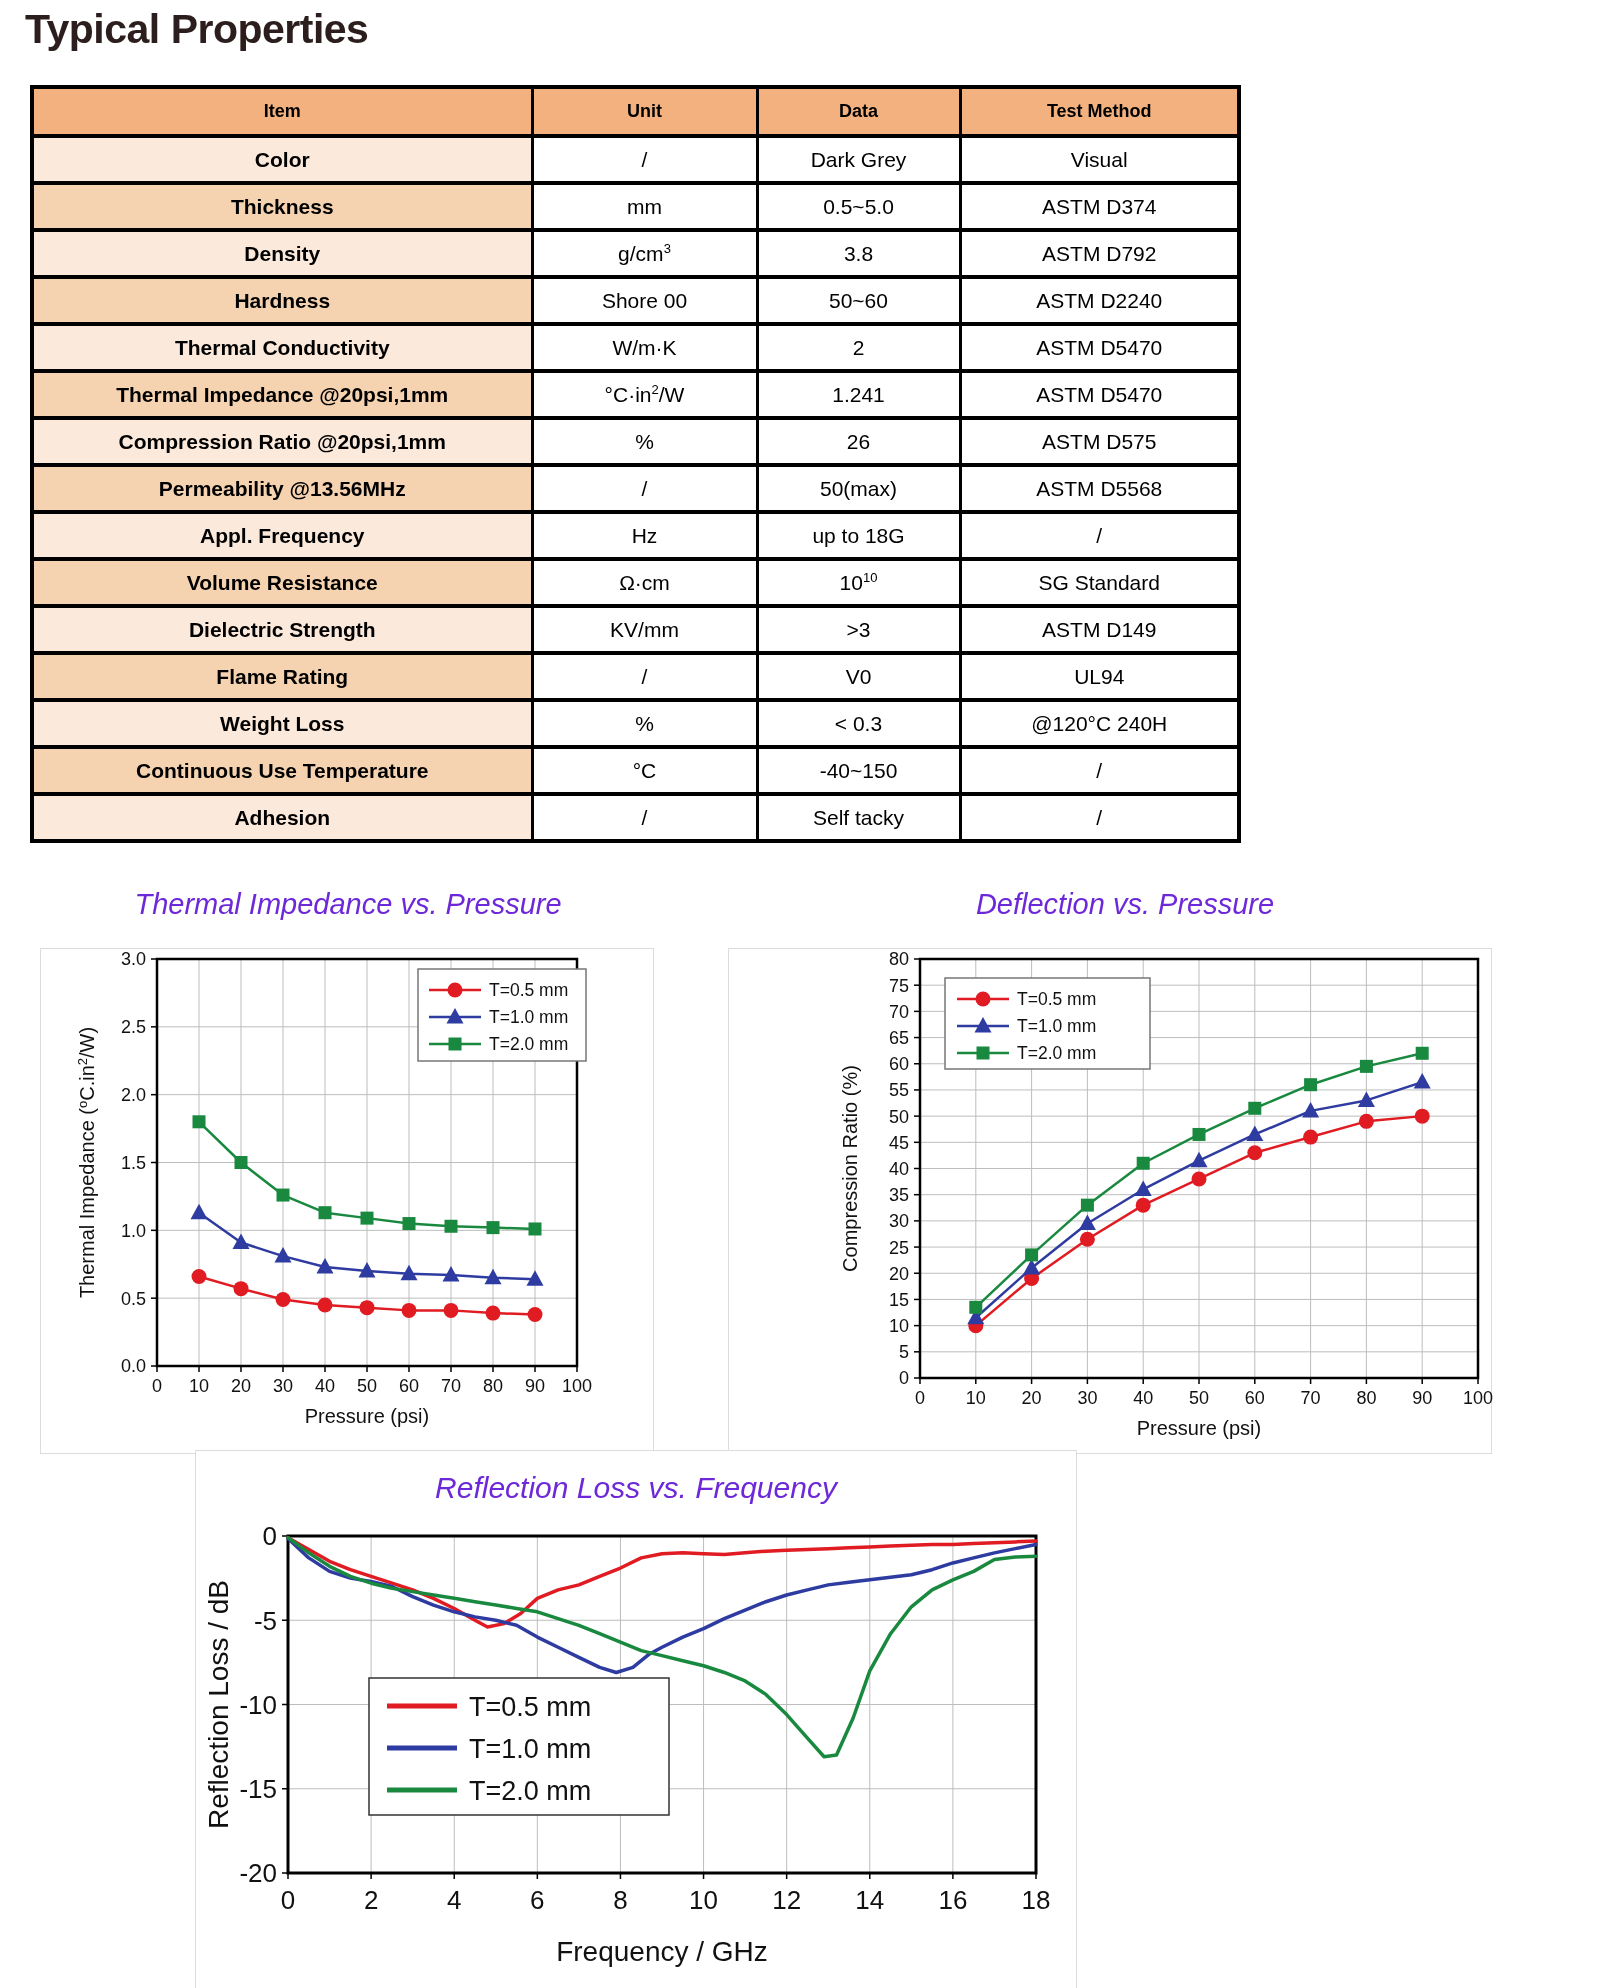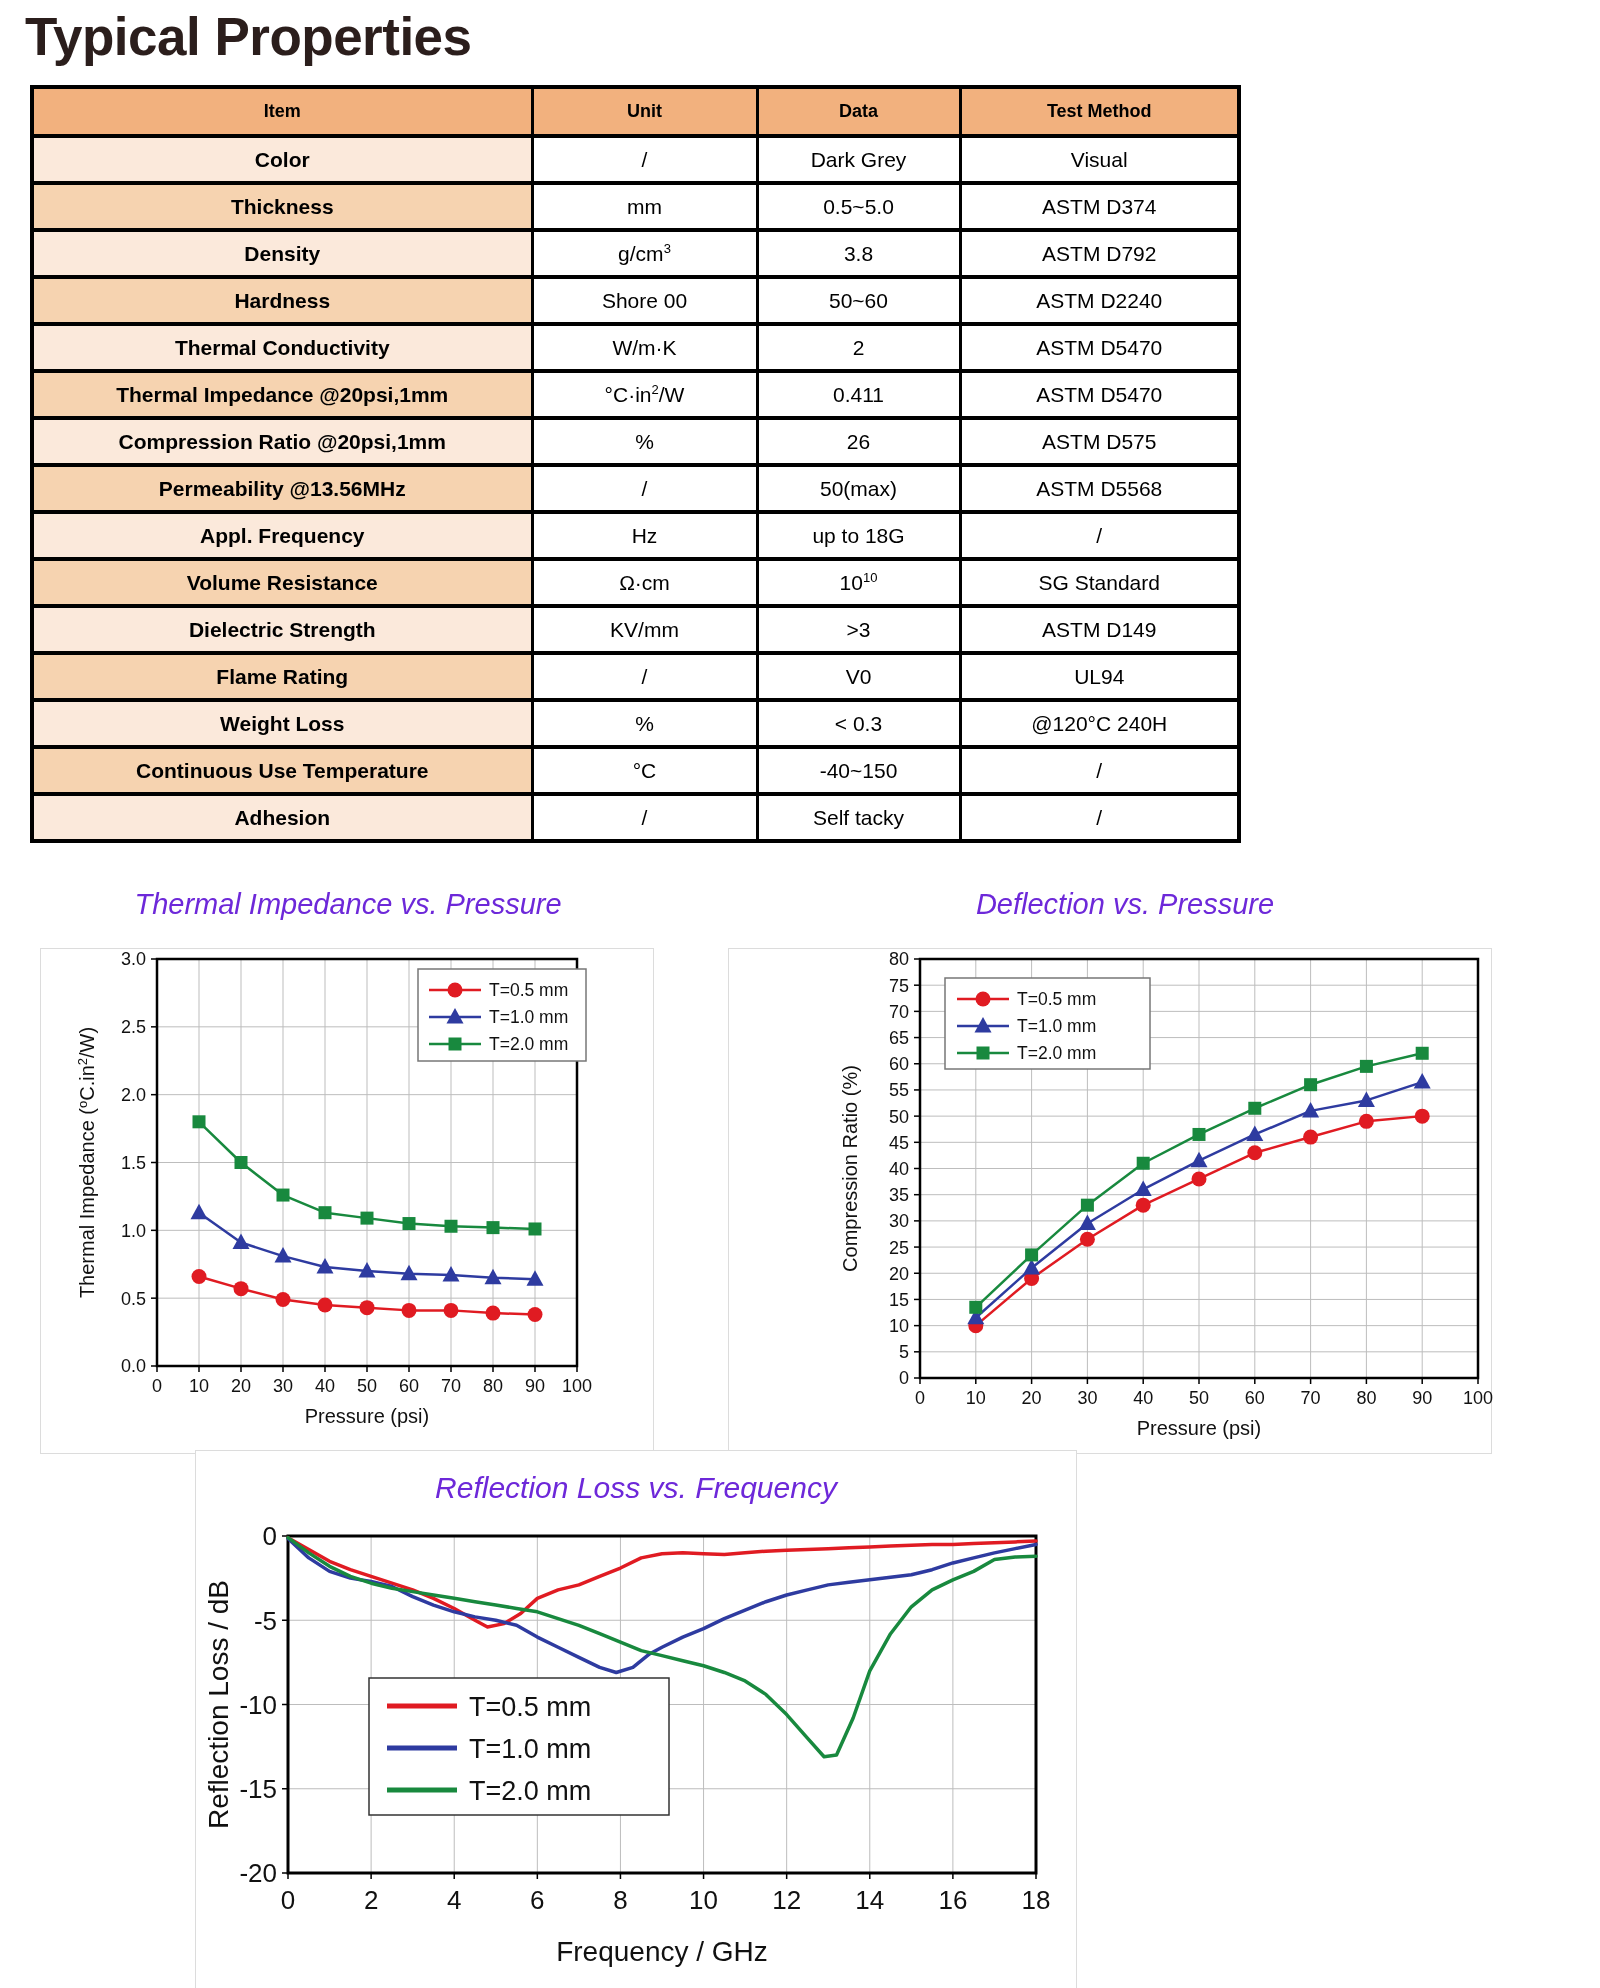--- a/index.html
+++ b/index.html
@@ -1,18 +1,18 @@
 <!DOCTYPE html>
 <html><head>
 <meta charset="utf-8">
 <style>
   html,body{margin:0;padding:0;background:#fff;}
   #page{position:relative;width:1600px;height:1988px;background:#fff;overflow:hidden;
         font-family:"Liberation Sans","DejaVu Sans",sans-serif;color:#000;}
-  #page-title{position:absolute;left:25px;top:6px;font-size:53px;font-weight:bold;
+  #page-title{position:absolute;left:25px;top:6px;font-size:41px;font-weight:bold;
         color:#2b1e1c;letter-spacing:-0.5px;}
   
   #table-wrap{position:absolute;left:30px;top:85px;width:1207px;height:757px;}
   table.props{width:100%;height:100%;border-collapse:collapse;table-layout:fixed;
         border:4px solid #000;}
   table.props td,table.props th{border:3px solid #000;border-top-width:4px;border-bottom-width:4px;
         text-align:center;vertical-align:middle;padding:0 4px;font-size:21px;line-height:1.1;}
   table.props thead tr{height:49px;}
   table.props tbody tr{height:47px;}
   table.props th{background:#F2B17E;font-weight:bold;font-size:18px;}
@@ -80,21 +80,21 @@
           </tr>
           <tr>
             <td class="c-item">Thermal Conductivity</td>
             <td class="c-val">W/m·K</td>
             <td class="c-val">2</td>
             <td class="c-val">ASTM D5470</td>
           </tr>
           <tr>
             <td class="c-item">Thermal Impedance @20psi,1mm</td>
             <td class="c-val">°C·in<sup>2</sup>/W</td>
-            <td class="c-val">0.411</td>
+            <td class="c-val">1.241</td>
             <td class="c-val">ASTM D5470</td>
           </tr>
           <tr>
             <td class="c-item">Compression Ratio @20psi,1mm</td>
             <td class="c-val">%</td>
             <td class="c-val">26</td>
             <td class="c-val">ASTM D575</td>
           </tr>
           <tr>
             <td class="c-item">Permeability @13.56MHz</td>

